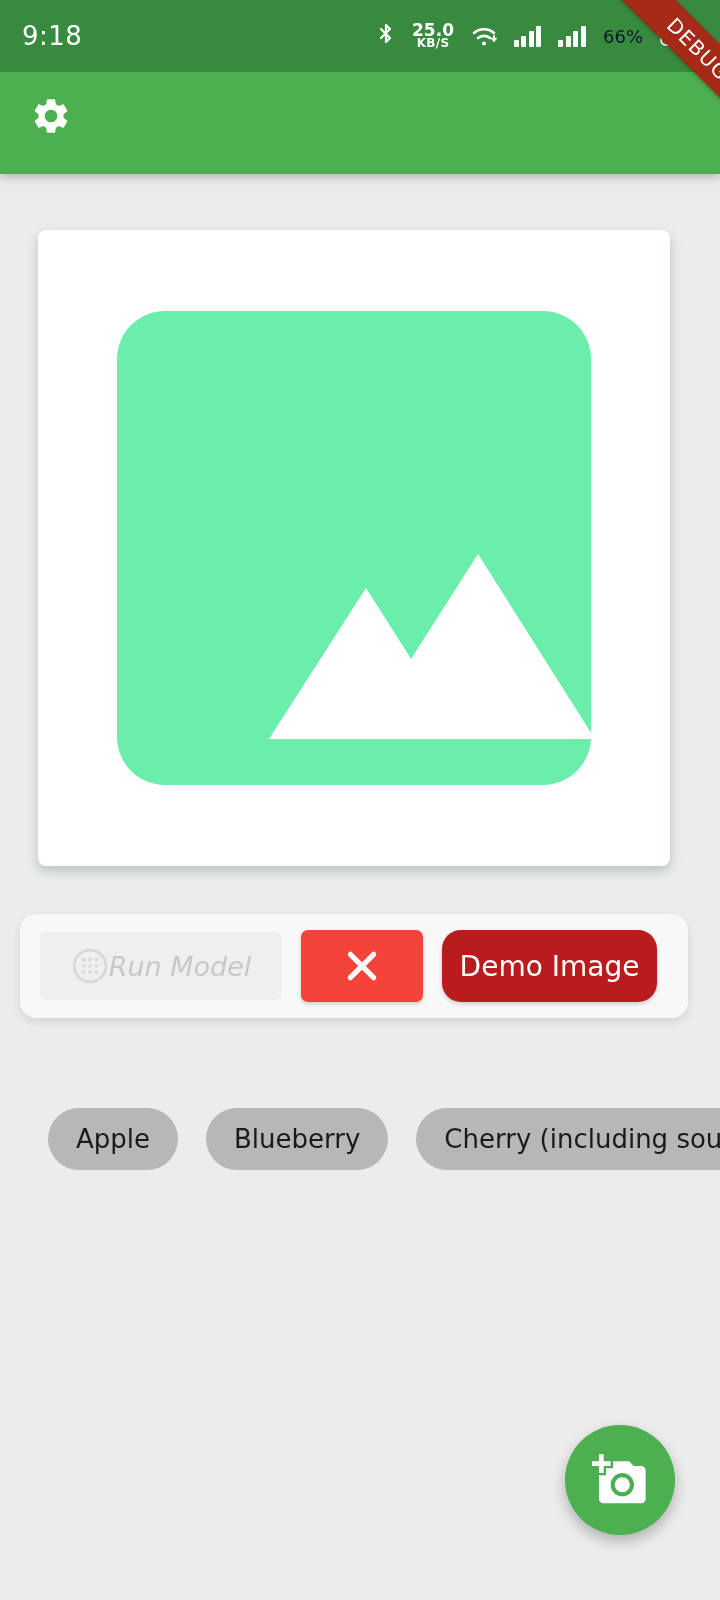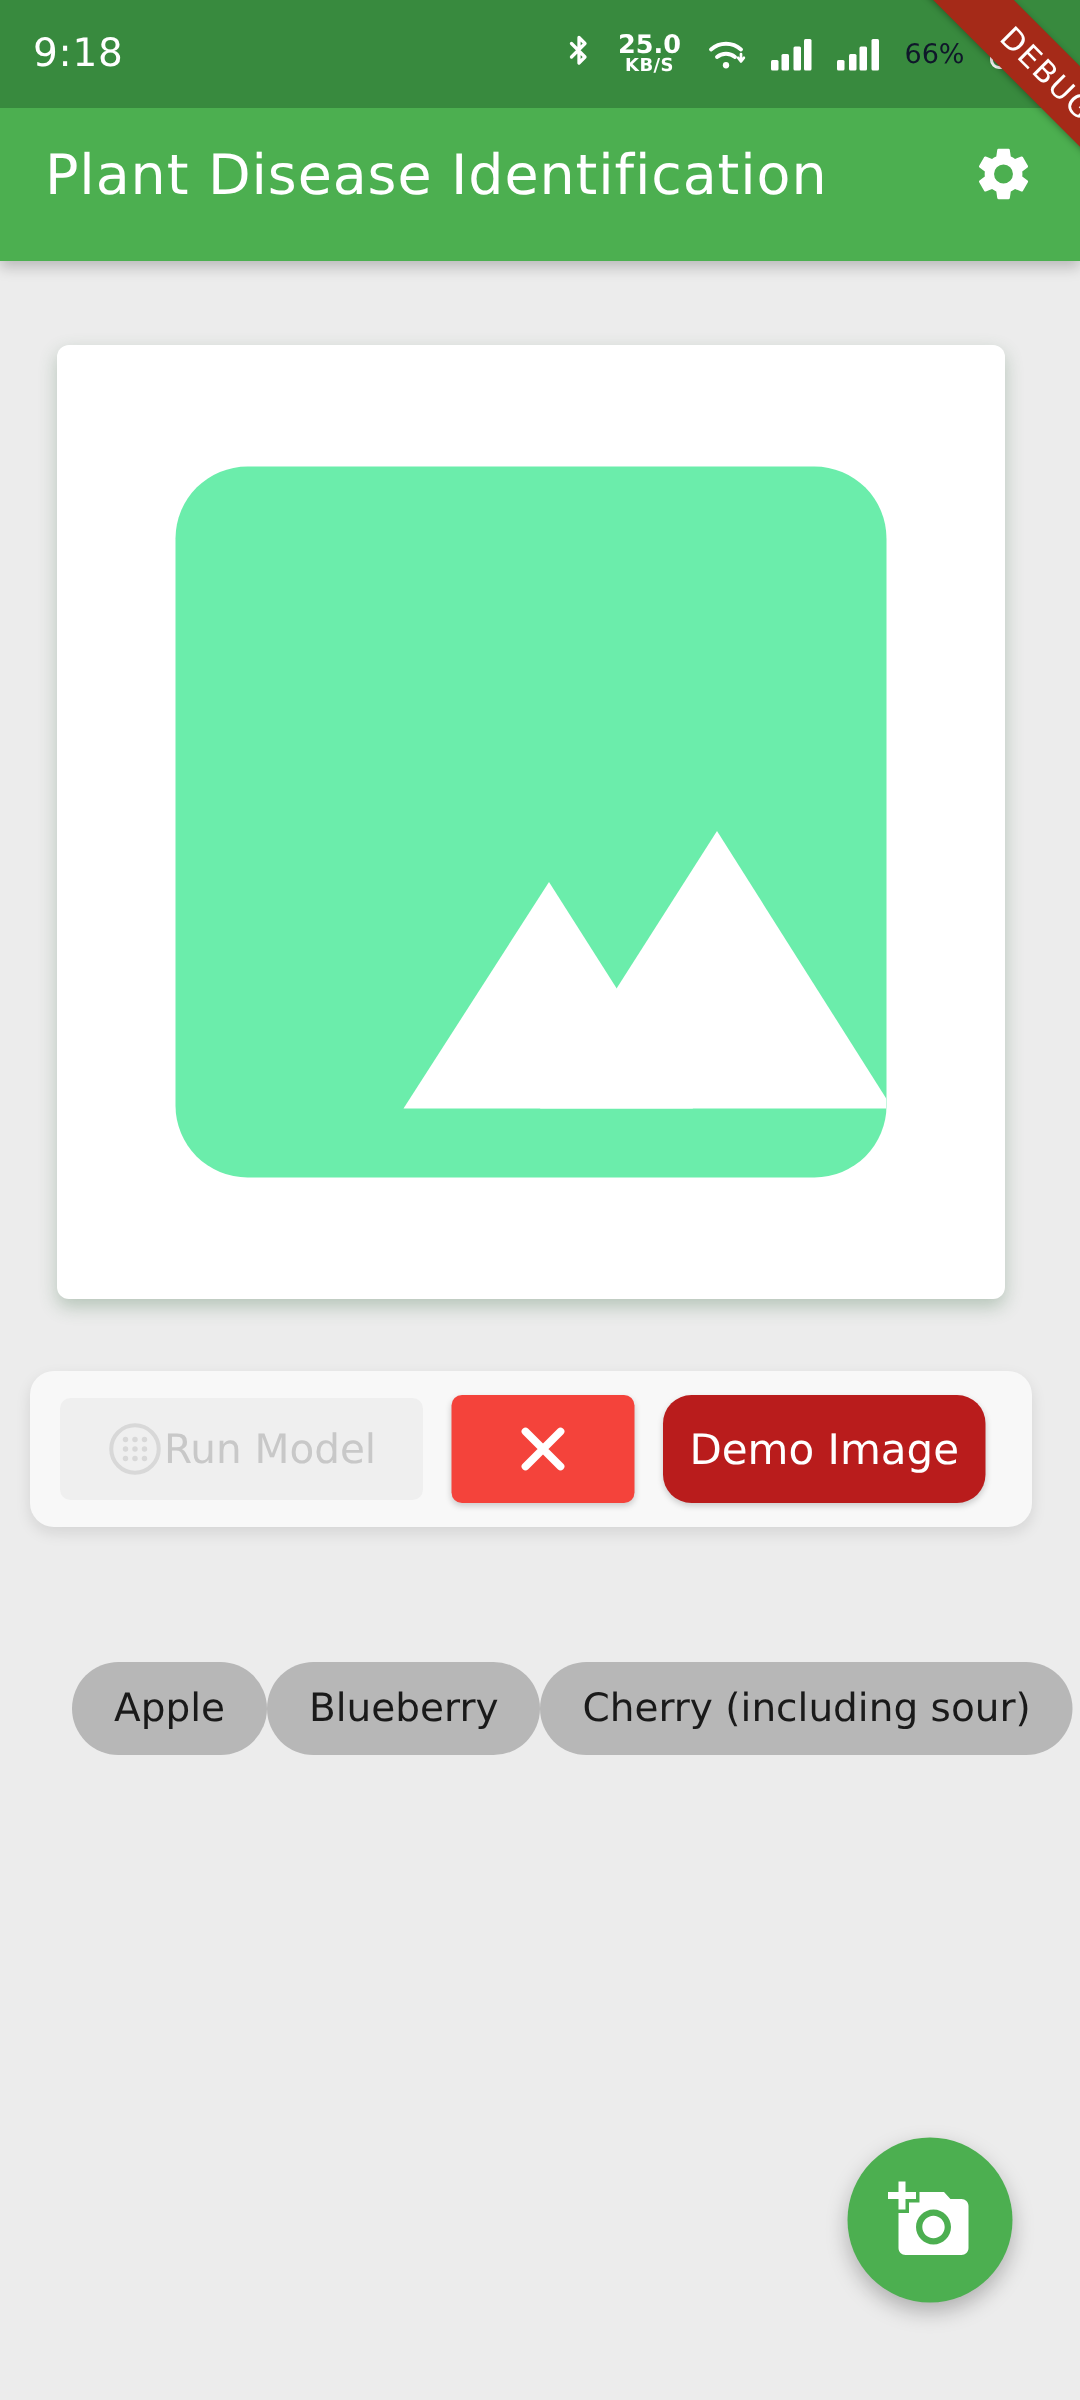--- a/index.html
+++ b/index.html
@@ -195,20 +195,21 @@
   #run-model-button {
     flex: 0 0 242px;
     height: 68px;
     background: #efefef;
     border-radius: 7px;
     display: flex;
     align-items: center;
     justify-content: center;
     border: none;
     cursor: default;
+    font-style: italic;
   }
   #run-model-label {
     color: #c8c8c8;
     font-size: 27px;
     font-family: "DejaVu Sans", sans-serif;
   }
   #clear-button {
     flex: 0 0 122px;
     height: 72px;
     background: #f4433b;
@@ -238,20 +239,21 @@
     font-family: "DejaVu Sans", sans-serif;
   }
 
   
   #chip-row {
     position: absolute;
     top: 934px;
     left: 48px;
     width: 640px;
     display: flex;
+    gap: 28px;
     align-items: center;
   }
   .chip {
     background: #b7b7b7;
     border-radius: 34px;
     height: 62px;
     display: flex;
     align-items: center;
     justify-content: center;
     padding: 0 28px;
@@ -315,21 +317,20 @@
         <i></i>
       </span>
     <span class="batt-pct">66%</span>
     <span class="batt-shell">
         <span class="batt-fill"></span>
       </span>
   </div>
 </div>
 
 <div id="app-bar">
-  <span id="app-title">Plant Disease Identification</span>
   <span style="cursor:pointer;display:flex;">
     <svg width="42" height="42" viewBox="0 0 24 24">
       <path fill="#ffffff" d="M19.14 12.94a7.07 7.07 0 0 0 .06-.94 7.07 7.07 0 0 0-.06-.94l2.03-1.58a.49.49 0 0 0 .12-.61l-1.92-3.32a.49.49 0 0 0-.59-.22l-2.39.96a7.03 7.03 0 0 0-1.62-.94l-.36-2.54a.48.48 0 0 0-.48-.41h-3.84a.48.48 0 0 0-.48.41l-.36 2.54c-.59.24-1.13.56-1.62.94l-2.39-.96a.48.48 0 0 0-.59.22L2.74 8.87a.48.48 0 0 0 .12.61l2.03 1.58c-.04.31-.06.62-.06.94s.02.63.06.94l-2.03 1.58a.48.48 0 0 0-.12.61l1.92 3.32c.12.21.36.29.59.22l2.39-.96c.5.38 1.03.7 1.62.94l.36 2.54c.04.24.24.41.48.41h3.84c.24 0 .44-.17.48-.41l.36-2.54c.59-.24 1.13-.56 1.62-.94l2.39.96c.23.07.47-.01.59-.22l1.92-3.32a.48.48 0 0 0-.12-.61l-2.03-1.58zM12 15.6A3.6 3.6 0 1 1 12 8.4a3.6 3.6 0 0 1 0 7.2z"></path>
     </svg>
   </span>
 </div>
 
 <div id="debug-ribbon">
   <div class="band">DEBUG</div>
 </div>

